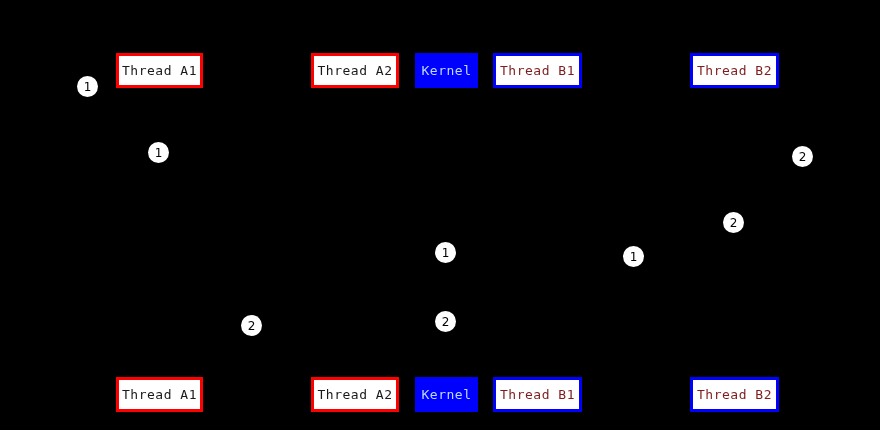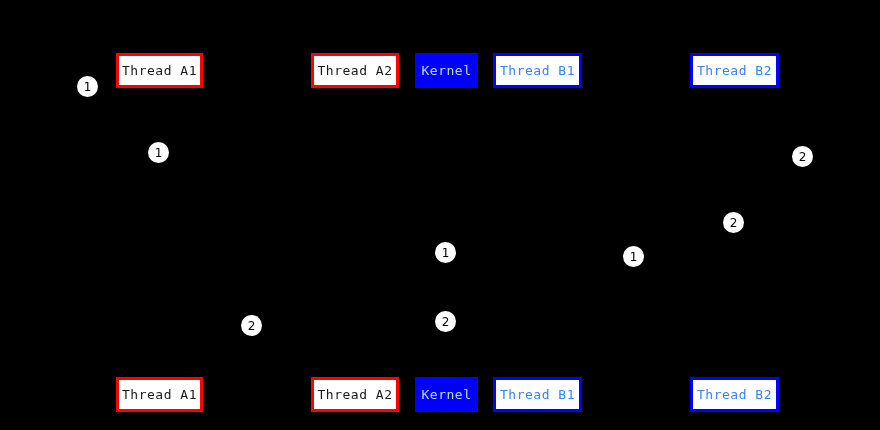--- a/index.html
+++ b/index.html
@@ -41,21 +41,21 @@
     user-select: none;
   }
   .participant.thread-red {
     background: #FFFFFF;
     border-color: #FF0000;
     color: #1A1A1A;
   }
   .participant.thread-blue {
     background: #FFFFFF;
     border-color: #0000FF;
-    color: #3b82f6;
+    color: #7f1d1d;
   }
   .participant.kernel {
     background: #0000FF;
     border-color: #0000FF;
     color: #BFD8FF;
     text-align: right;
   }
 
   
   .badge {

